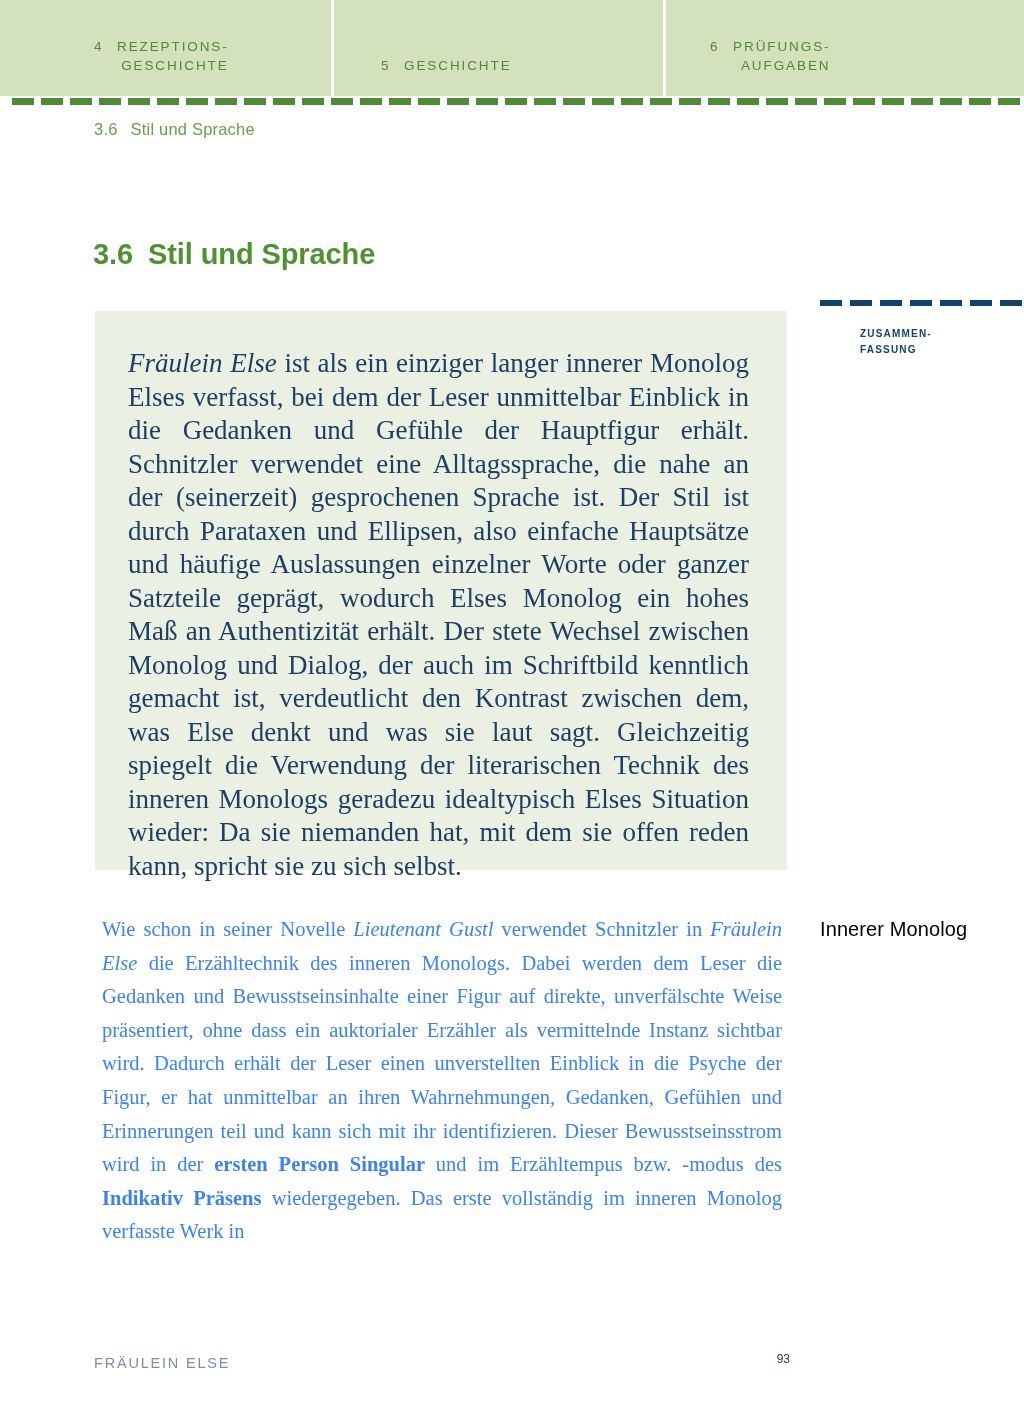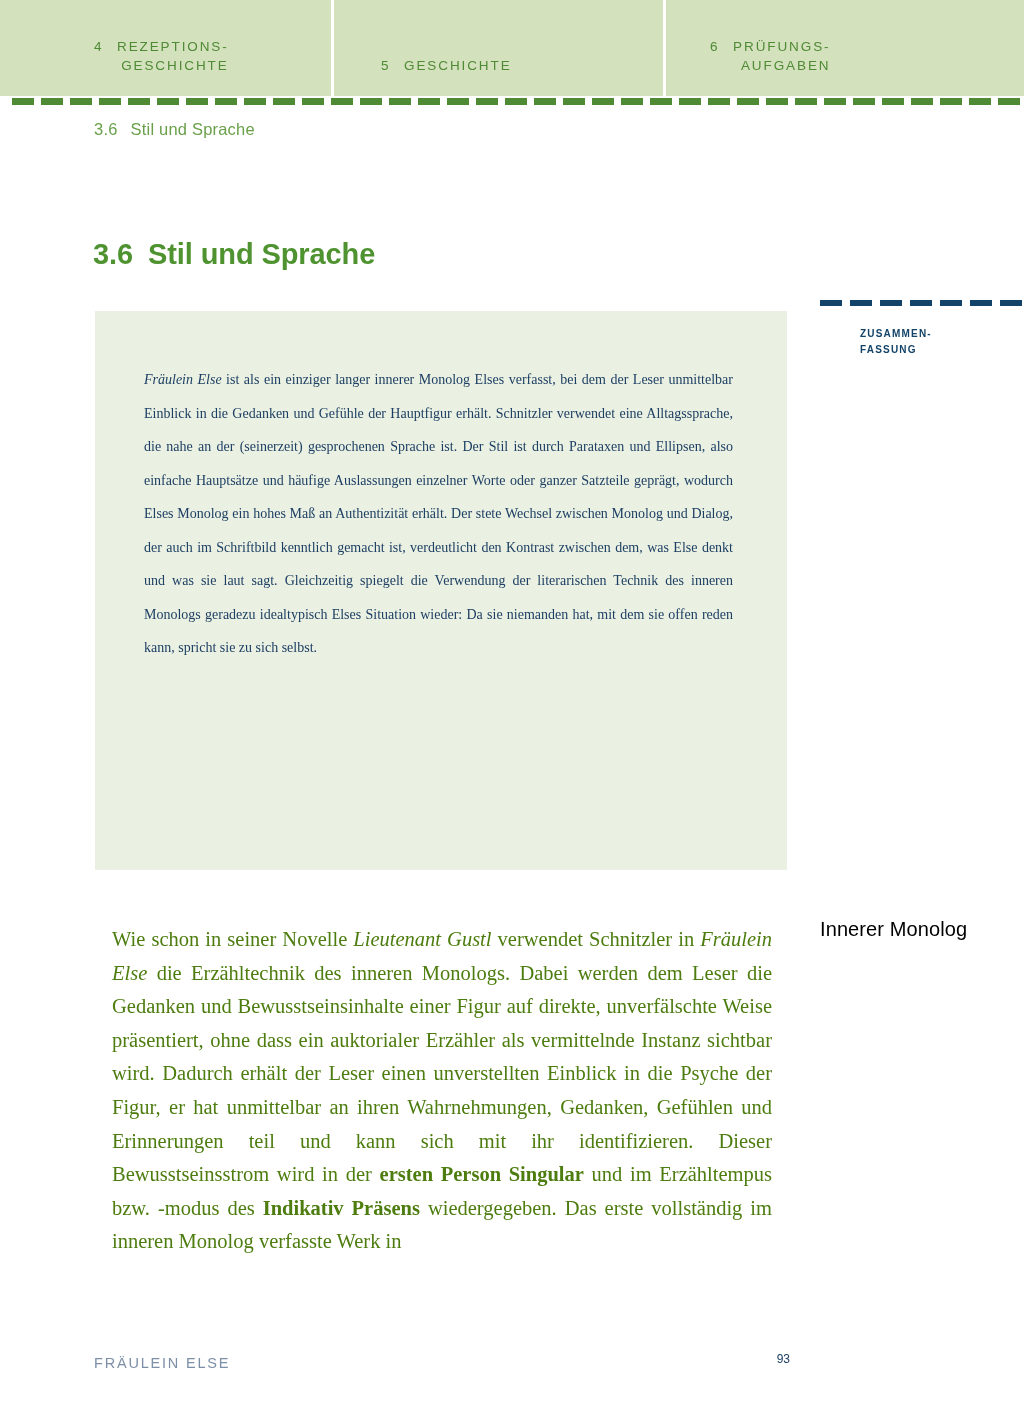--- a/index.html
+++ b/index.html
@@ -109,27 +109,27 @@
     left: 95px;
     top: 311px;
     width: 692px;
     height: 559px;
     background: #eaf0e2;
     box-sizing: border-box;
     padding: 36px 38px 30px 33px;
   }
   .summary-text {
     font-family: "Liberation Serif", serif;
-    font-size: 14px;
+    font-size: 27px;
     line-height: 33.5px;
     color: #1d3f63;
     text-align: justify;
     text-justify: inter-word;
     hyphens: manual;
-    margin: 16px;
+    margin: 0;
   }
   .summary-text em {
     font-style: italic;
   }
 
   
   .margin-rule-navy {
     position: absolute;
     left: 820px;
     top: 300px;
@@ -169,24 +169,24 @@
   .body-col {
     position: absolute;
     left: 94px;
     top: 905px;
     width: 696px;
   }
   .body-text {
     font-family: "Liberation Serif", serif;
     font-size: 20.5px;
     line-height: 33.6px;
-    color: #4d7c0f;
+    color: #3b82f6;
     text-align: justify;
     text-justify: inter-word;
-    margin: 18px;
+    margin: 8px;
   }
   .body-text em { font-style: italic; }
   .body-text strong { font-weight: bold; }
 
   
   .footer-title {
     position: absolute;
     left: 94px;
     top: 1355px;
     font-size: 14.5px;

